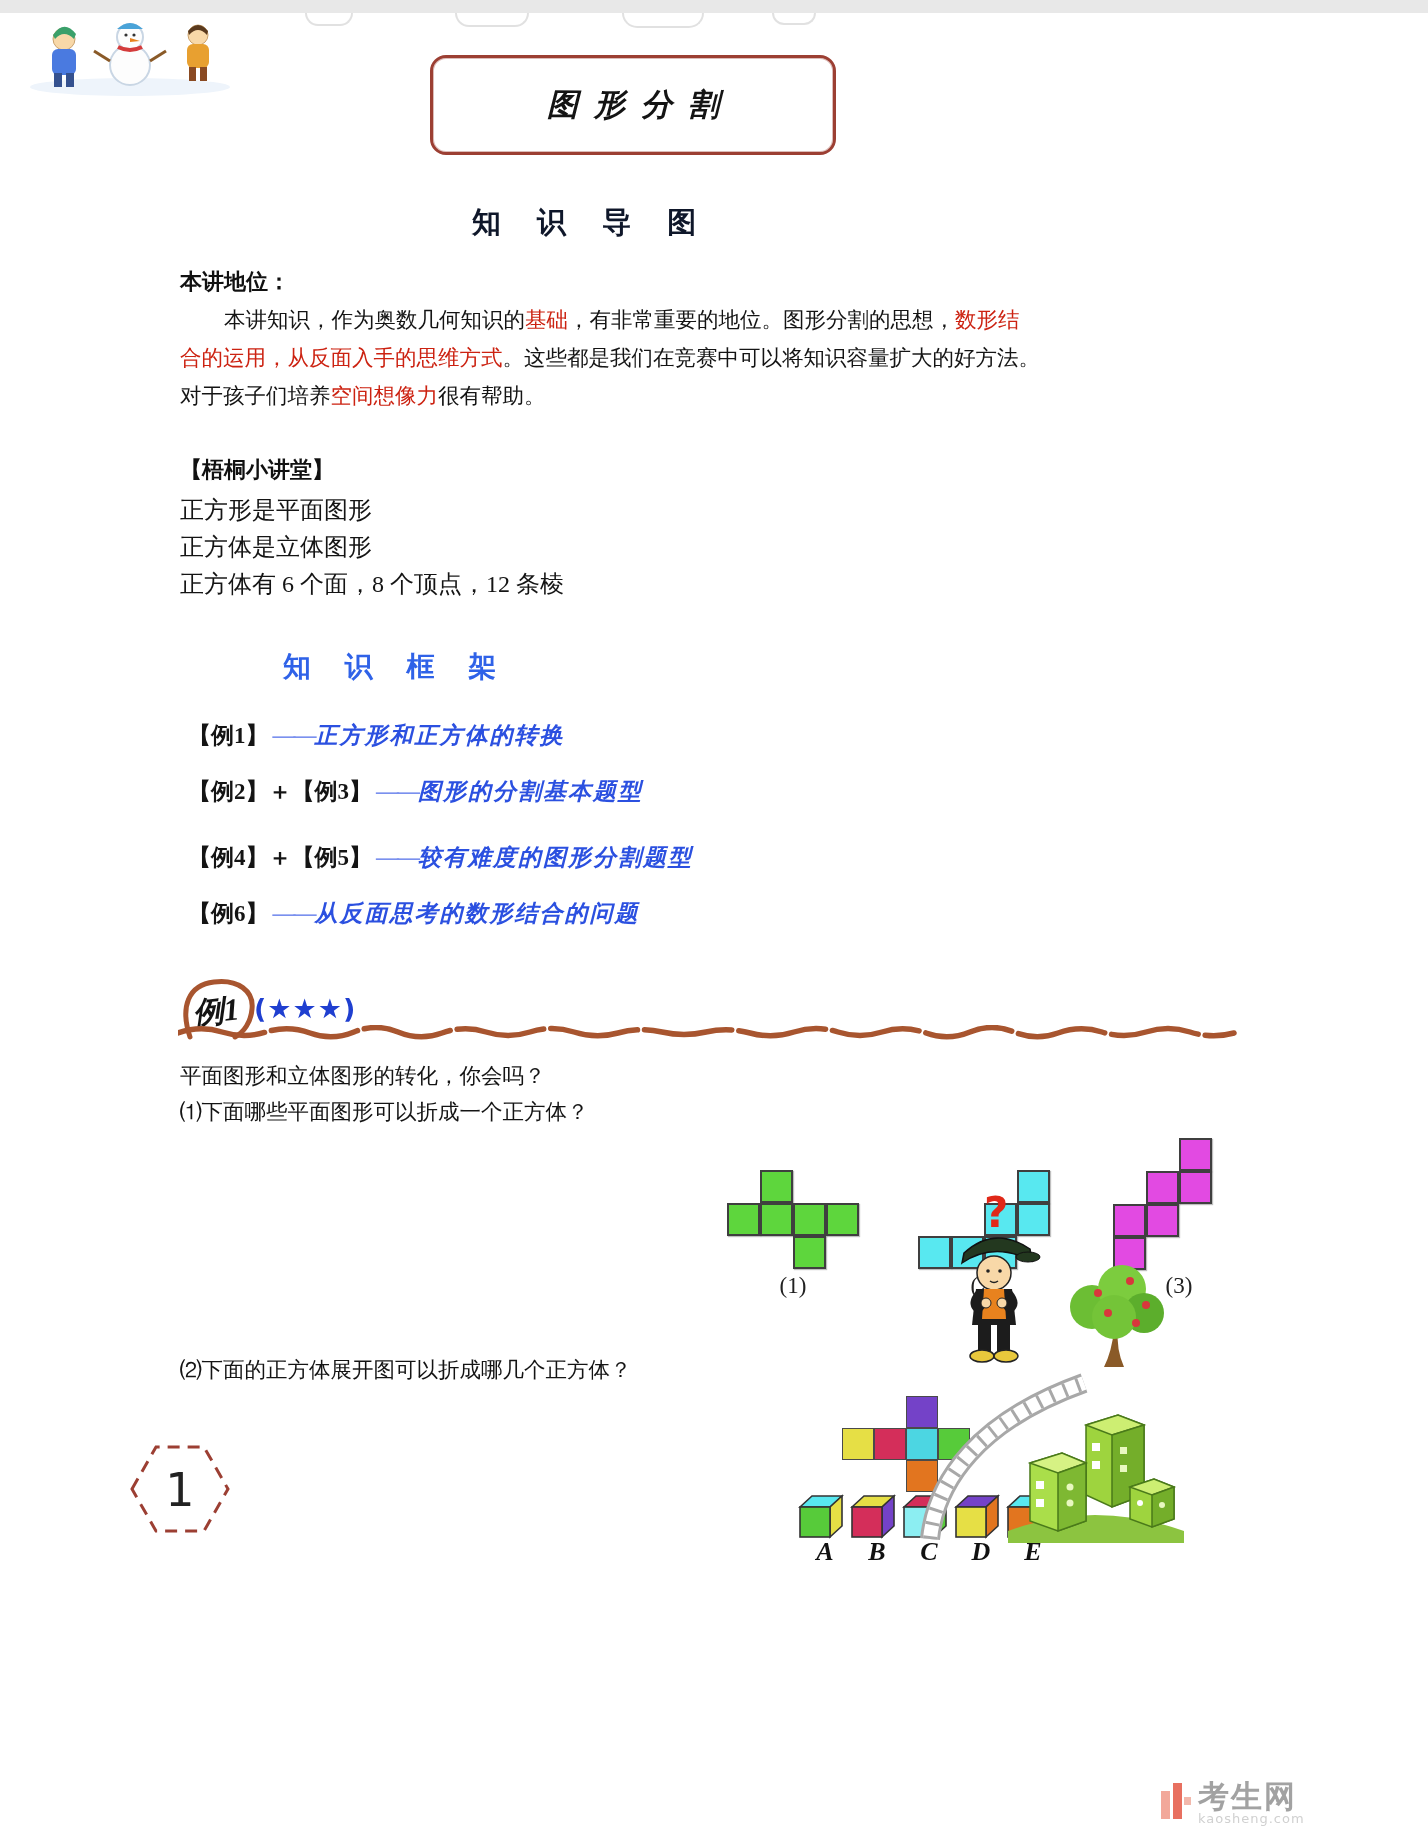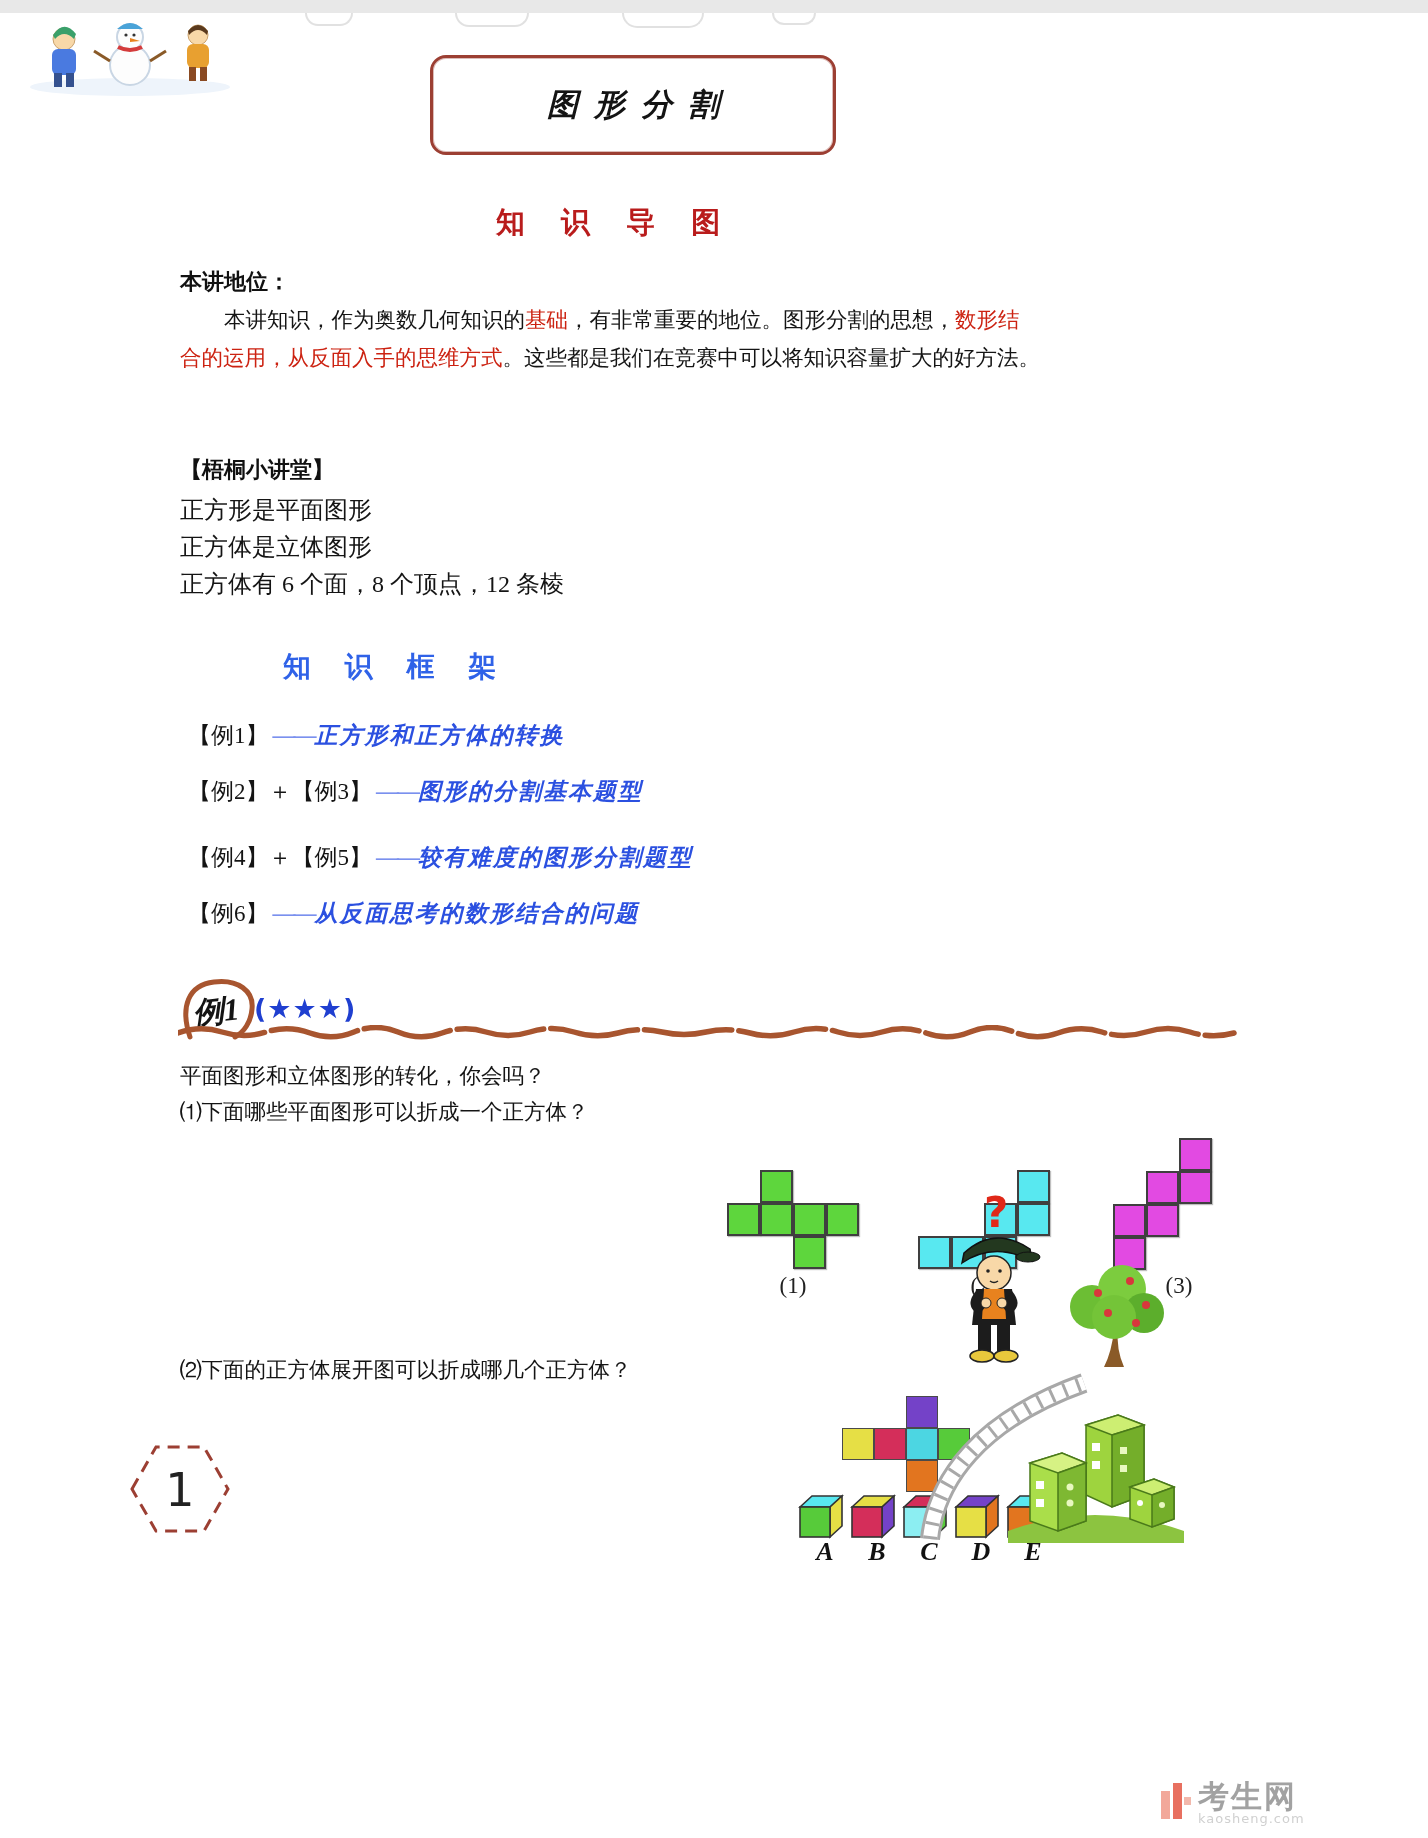--- a/index.html
+++ b/index.html
@@ -8,34 +8,34 @@
   .abs{position:absolute;}
 
   
   .title-box{position:absolute;left:430px;top:42px;width:400px;height:94px;
     border:3.5px solid #9c3f33;border-radius:16px;
     box-shadow:inset 0 0 0 1px rgba(156,63,51,.35);
     display:flex;align-items:center;justify-content:center;}
   .title-text{font-size:31px;font-weight:bold;letter-spacing:16px;color:#141414;
     font-style:italic;padding-left:16px;}
 
-  .map-heading{position:absolute;left:496px;top:190px;font-size:29px;font-weight:bold;
-    color:#b91c1c;letter-spacing:13px;font-family:"DejaVu Sans",sans-serif;}
+  .map-heading{position:absolute;left:472px;top:190px;font-size:29px;font-weight:bold;
+    color:#0f172a;letter-spacing:13px;font-family:"DejaVu Sans",sans-serif;}
 
   .intro-heading{position:absolute;left:180px;top:254px;font-size:22px;font-weight:bold;color:#111;}
   .para-line{position:absolute;left:180px;width:885px;font-size:21.5px;color:#141414;line-height:30px;}
   .red{color:#cc2211;}
 
   .lect-heading{position:absolute;left:180px;top:442px;font-size:22px;font-weight:bold;color:#111;}
   .lect-line{position:absolute;left:180px;font-size:24px;color:#141414;}
 
   .fw-heading{position:absolute;left:283px;top:635px;font-size:28px;font-weight:bold;
     color:#2f62e8;letter-spacing:12px;font-family:"DejaVu Sans",sans-serif;}
   .fw-row{position:absolute;left:188px;white-space:nowrap;}
-  .fw-label{font-size:23px;font-weight:normal;color:#141414;}
+  .fw-label{font-size:23px;font-weight:bold;color:#141414;}
   .fw-sep{font-size:23px;font-weight:bold;color:#7a90ee;letter-spacing:-2px;}
   .fw-desc{font-size:23px;font-weight:bold;font-style:italic;color:#2b50e0;letter-spacing:2px;}
 
   .stars{position:absolute;left:254px;top:980px;font-size:27px;font-weight:bold;color:#1f3fd0;letter-spacing:1px;
     font-family:"DejaVu Sans",sans-serif;}
   .ex-badge-text{font-style:italic;font-weight:bold;}
 
   .body-line{position:absolute;left:180px;font-size:21.5px;color:#141414;}
 
   .net{position:absolute;}
@@ -103,20 +103,23 @@
   </div>
 
   <div class="map-heading">知 识 导 图</div>
 
   <div class="intro-heading">本讲地位：</div>
   <div class="para-line" style="top:330px;">
     <span class="red">合的运用，从反面入手的思维方式</span><span>。这些都是我们在竞赛中可以将知识容量扩大的好方法。</span>
   </div>
   <div class="para-line" style="top:292px;padding-left:44px;">
     <span>本讲知识，作为奥数几何知识的</span><span class="red">基础</span><span>，有非常重要的地位。图形分割的思想，</span><span class="red">数形结</span>
+  </div>
+  <div class="para-line" style="top:368px;">
+    <span>对于孩子们培养</span><span class="red">空间想像力</span><span>很有帮助。</span>
   </div>
 
   <div class="lect-heading">【梧桐小讲堂】</div>
   <div class="lect-line" style="top:481px;">正方形是平面图形</div>
   <div class="lect-line" style="top:518px;">正方体是立体图形</div>
   <div class="lect-line" style="top:555px;">正方体有 6 个面，8 个顶点，12 条棱</div>
 
   <div class="fw-heading">知 识 框 架</div>
 
   <div class="fw-row" style="top:707px;">

